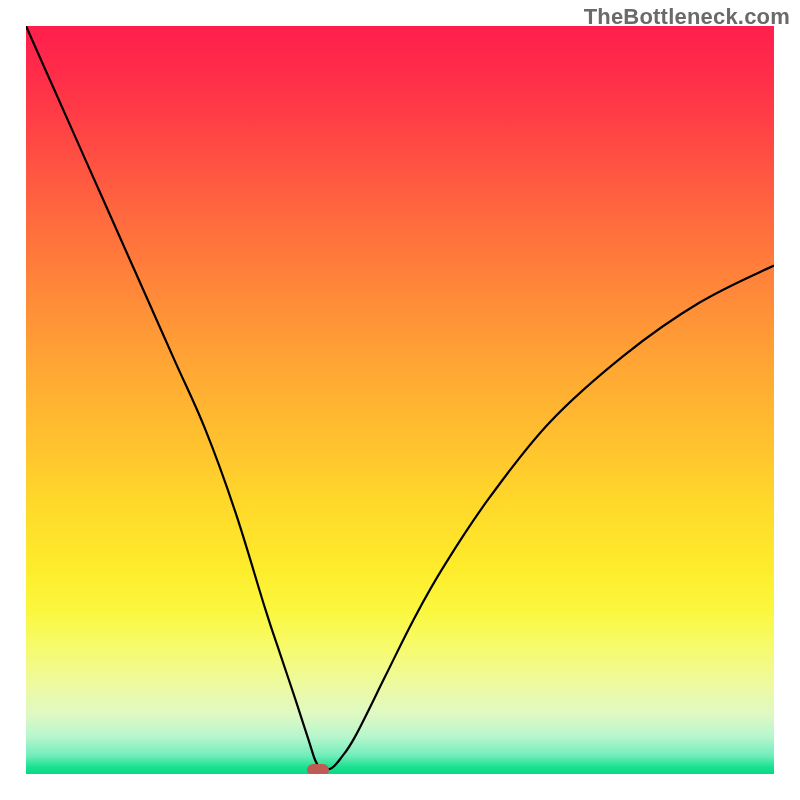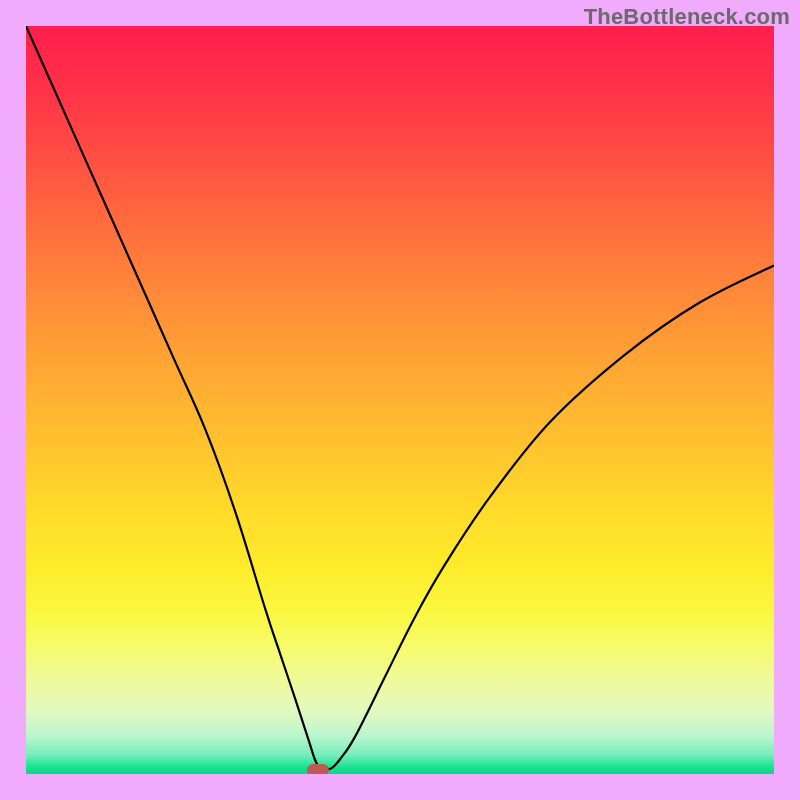--- a/index.html
+++ b/index.html
@@ -8,21 +8,21 @@
     width: 800px;
     height: 800px;
     overflow: hidden;
     background: #000;
     font-family: Arial, Helvetica, sans-serif;
   }
   .frame {
     position: relative;
     width: 800px;
     height: 800px;
-    background: #f0abfc;
+    background: #ffffff;
   }
   .watermark {
     position: absolute;
     top: 4px;
     right: 10px;
     color: #6a6a6a;
     font-size: 22px;
     font-weight: 600;
     letter-spacing: 0.2px;
     z-index: 5;

